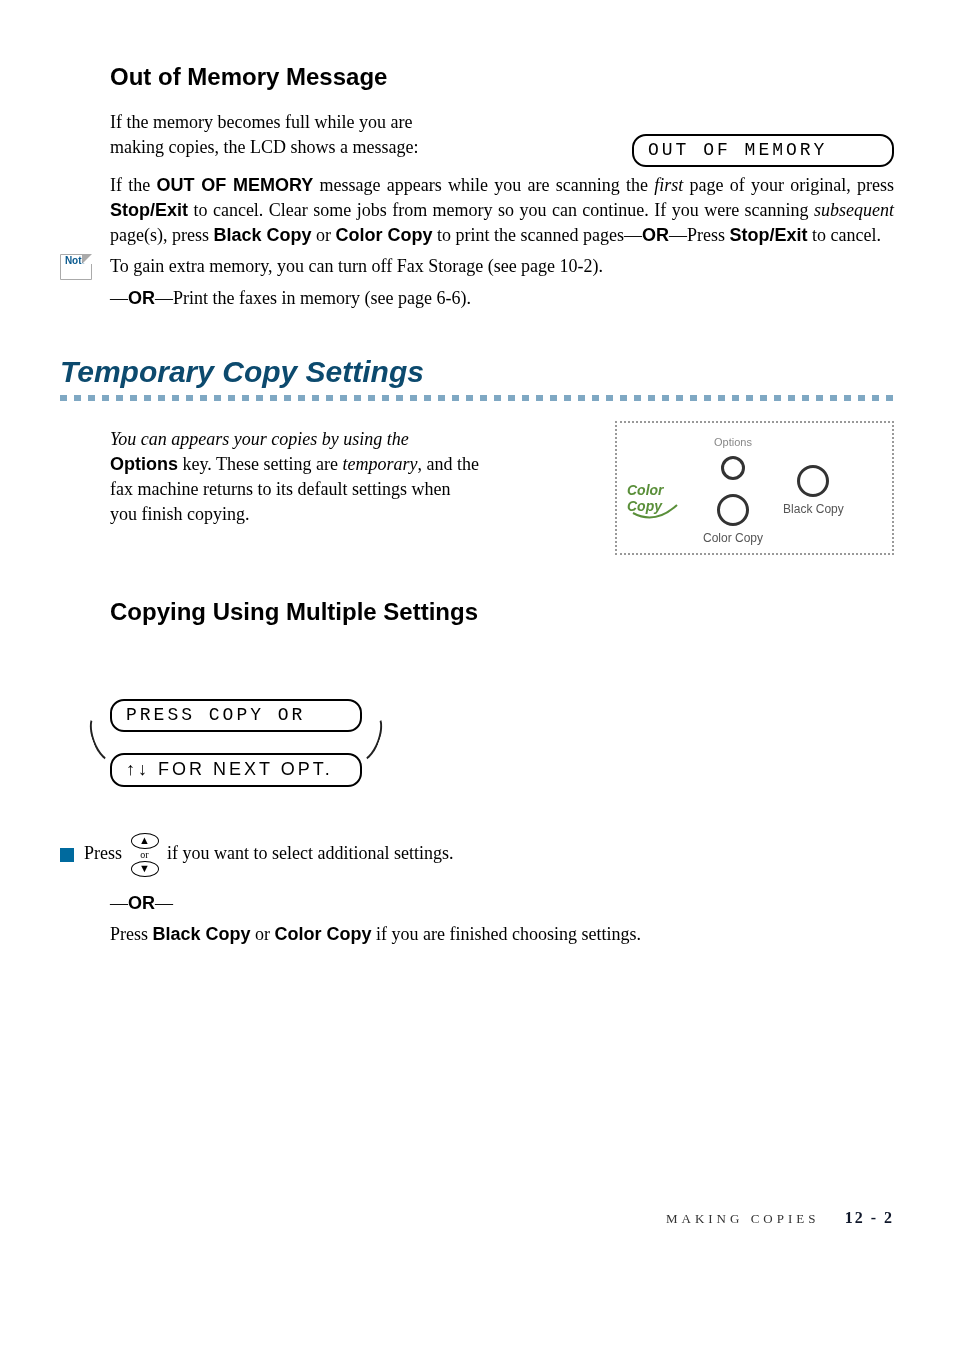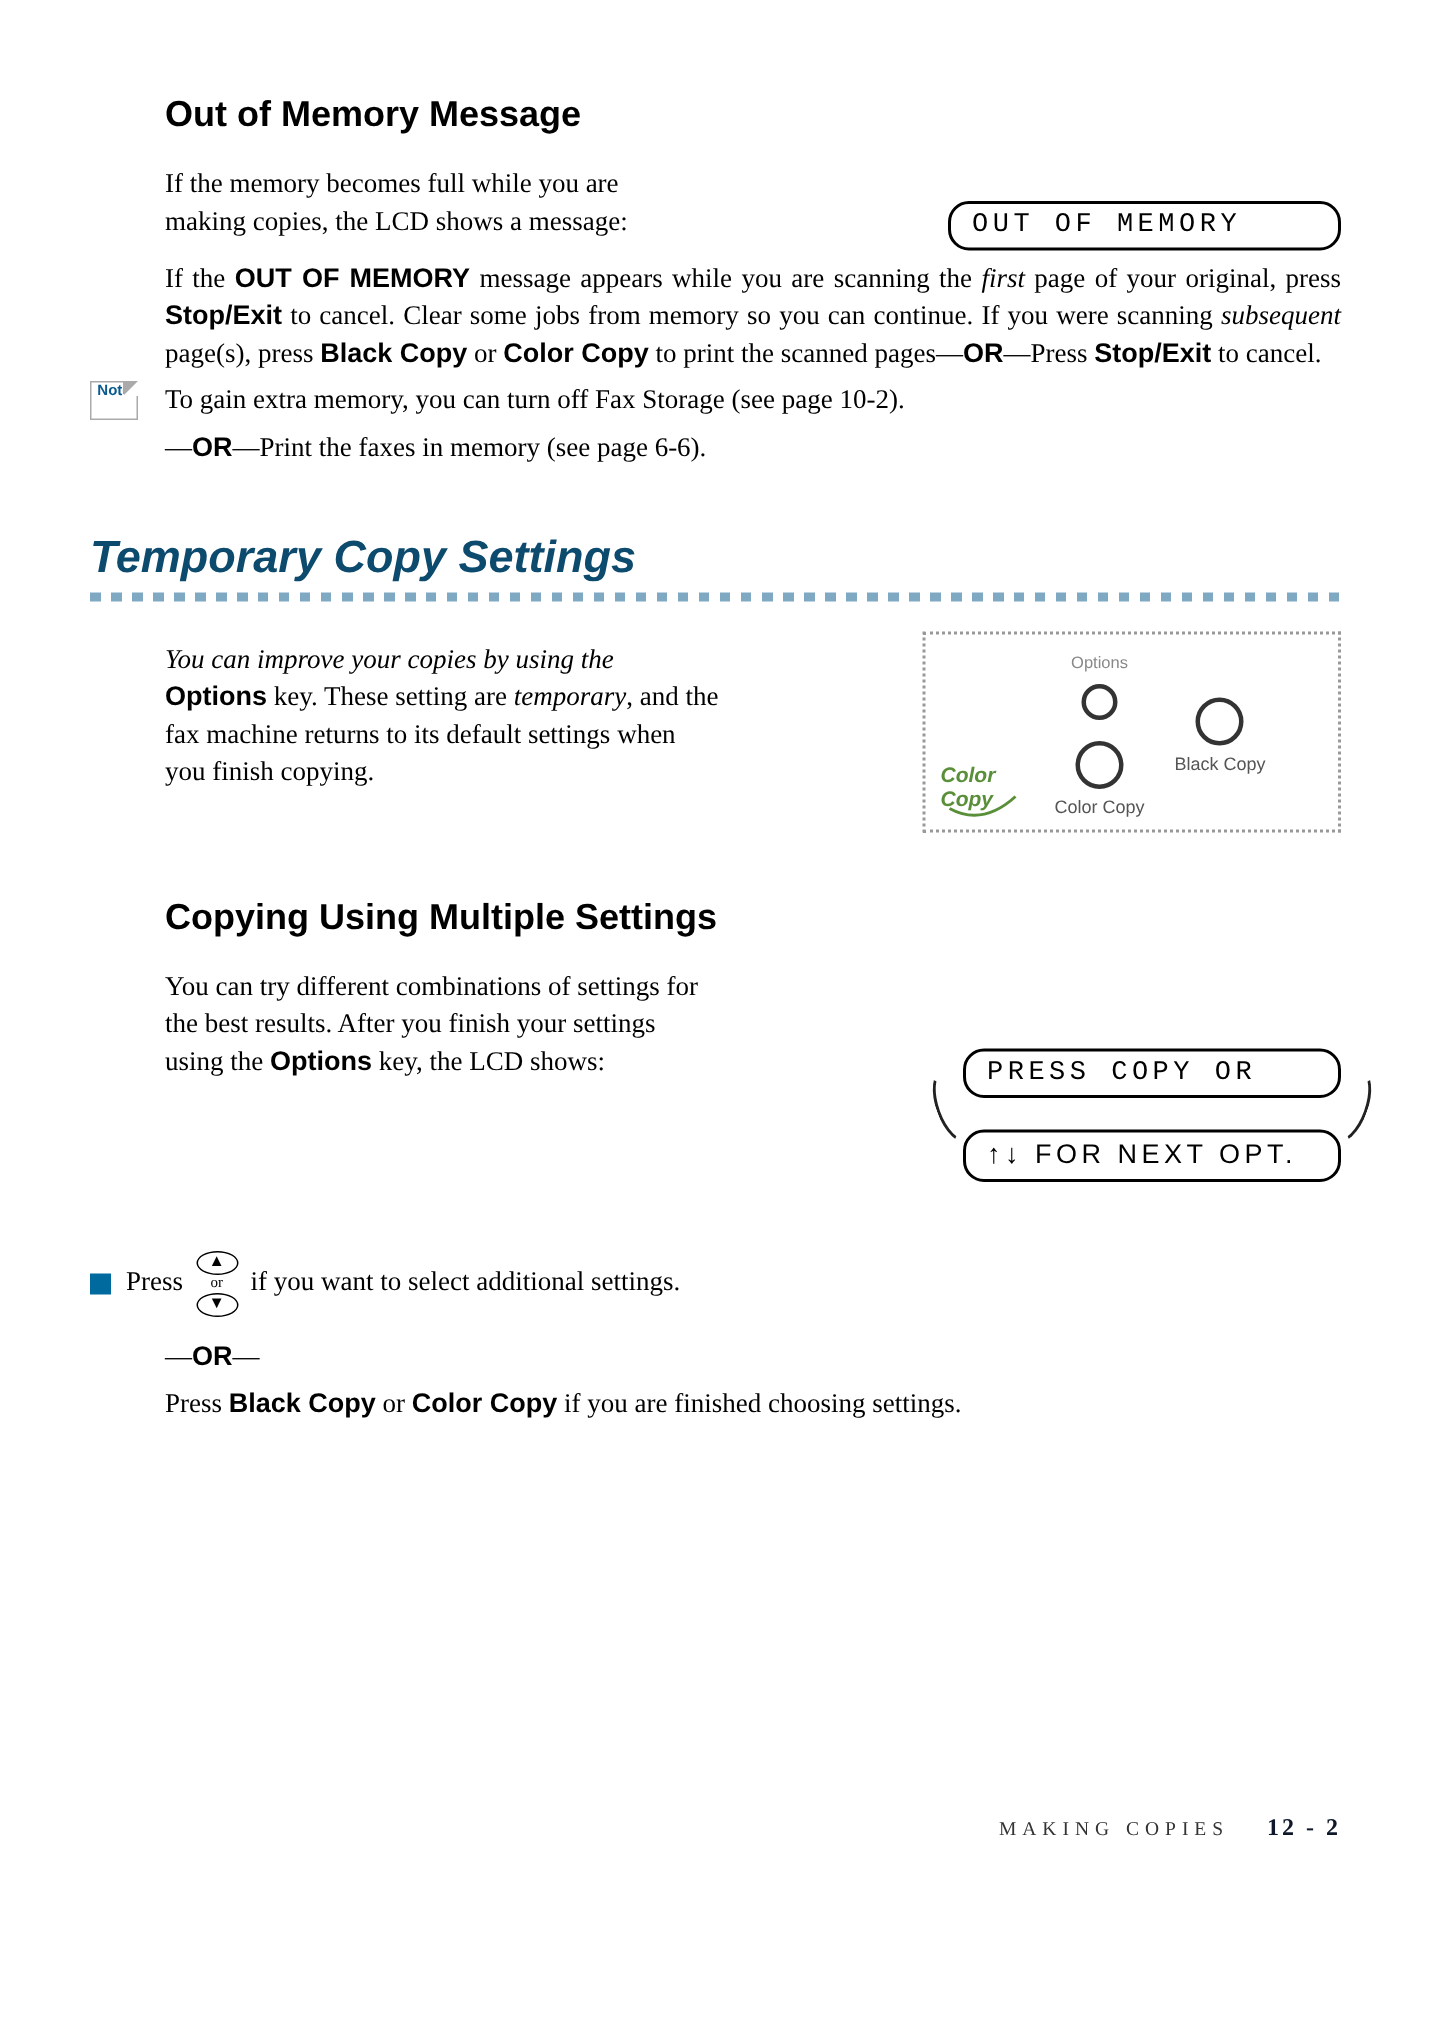--- a/index.html
+++ b/index.html
@@ -111,20 +111,21 @@
   .circle.sm {
     width: 18px; height: 18px;
   }
   .panel-label-top {
     font-size: 11px;
     color: #888;
     margin-bottom: 2px;
   }
   .color-copy-label {
     align-self: flex-end;
+    margin-bottom: 26px;
   }
   .color-copy-label svg { display: block; }
   .lcd-stack {
     display: inline-flex;
     flex-direction: column;
     gap: 21px;
     align-items: center;
     position: relative;
   }
   .lcd-stack-wrap {
@@ -231,21 +232,21 @@
     <p>
       <span>—</span><span class="bold">OR</span><span>—Print the faxes in memory (see page 6-6).</span>
     </p>
   </div>
 
   <h1 class="section">Temporary Copy Settings</h1>
   <div class="dashed-underline"></div>
 
   <div class="row">
     <p style="max-width:370px">
-      <span class="italic">You can improve your copies by using the </span><span class="bold">Options</span><span> key. These setting are </span><span class="italic">temporary</span><span>, and the fax machine returns to its default settings when you finish copying.</span>
+      <span class="italic">You can appears your copies by using the </span><span class="bold">Options</span><span> key. These setting are </span><span class="italic">temporary</span><span>, and the fax machine returns to its default settings when you finish copying.</span>
     </p>
     <div class="options-panel">
       <div class="color-copy-label">
         <svg width="56" height="40" viewBox="0 0 56 40">
           <text x="0" y="14" font-family="Arial" font-weight="bold" font-style="italic" font-size="14" fill="#5a8f3a">Color</text>
           <text x="0" y="30" font-family="Arial" font-weight="bold" font-style="italic" font-size="14" fill="#5a8f3a">Copy</text>
           <path d="M6 32 Q 28 44 50 24" stroke="#5a8f3a" stroke-width="2" fill="none"></path>
         </svg>
       </div>
       <div class="panel-btn">
@@ -258,23 +259,20 @@
       <div class="panel-btn" style="margin-top:30px">
         <div class="circle"></div>
         <div>Black Copy</div>
       </div>
     </div>
   </div>
 
   <h2 style="margin-top:40px">Copying Using Multiple Settings</h2>
 
   <div class="row">
-    <p style="max-width:360px">
-      <span>You can try different combinations of settings for the best results. After you finish your settings using the </span><span class="bold">Options</span><span> key, the LCD shows:</span>
-    </p>
     <div style="padding-top:60px">
       <div class="lcd-stack-wrap">
         <div class="arc-left"></div>
         <div class="arc-right"></div>
         <div class="lcd-stack">
           <span class="lcd" style="min-width:220px;text-align:left">PRESS COPY OR</span>
           <span class="lcd" style="min-width:220px;text-align:left"><span class="updown-glyph">↑↓ FOR NEXT OPT.</span></span>
         </div>
       </div>
     </div>

